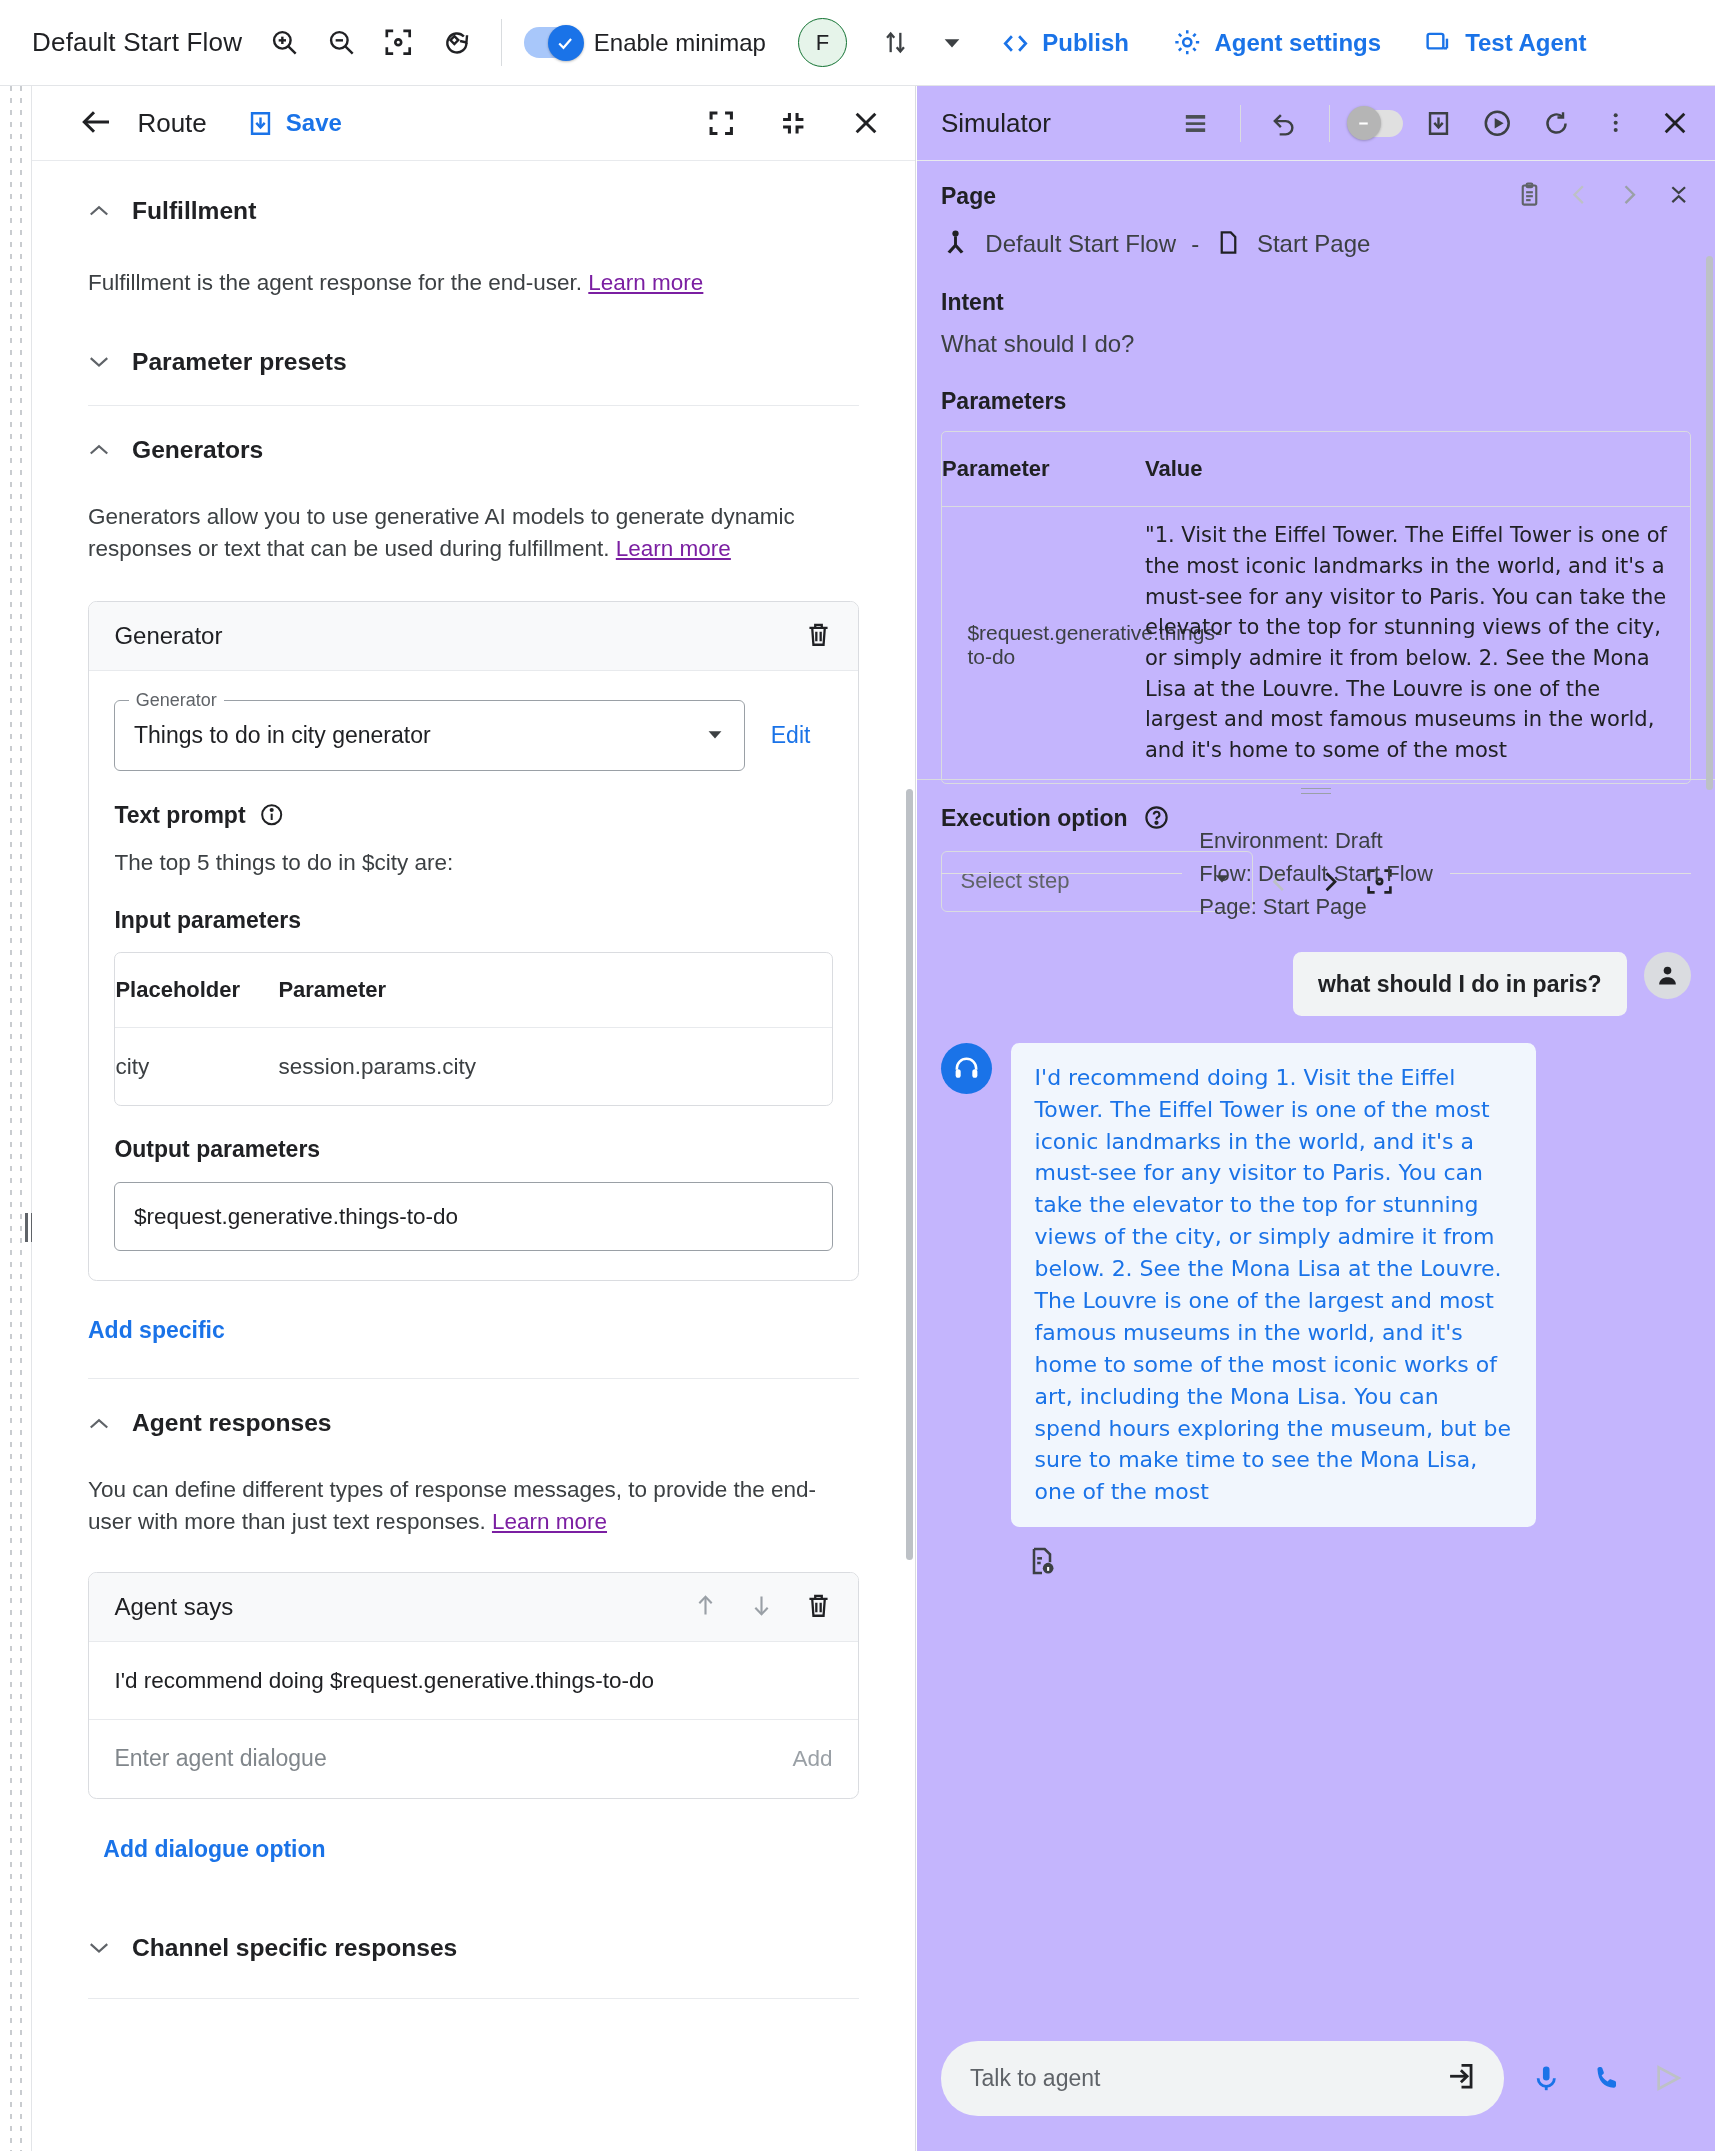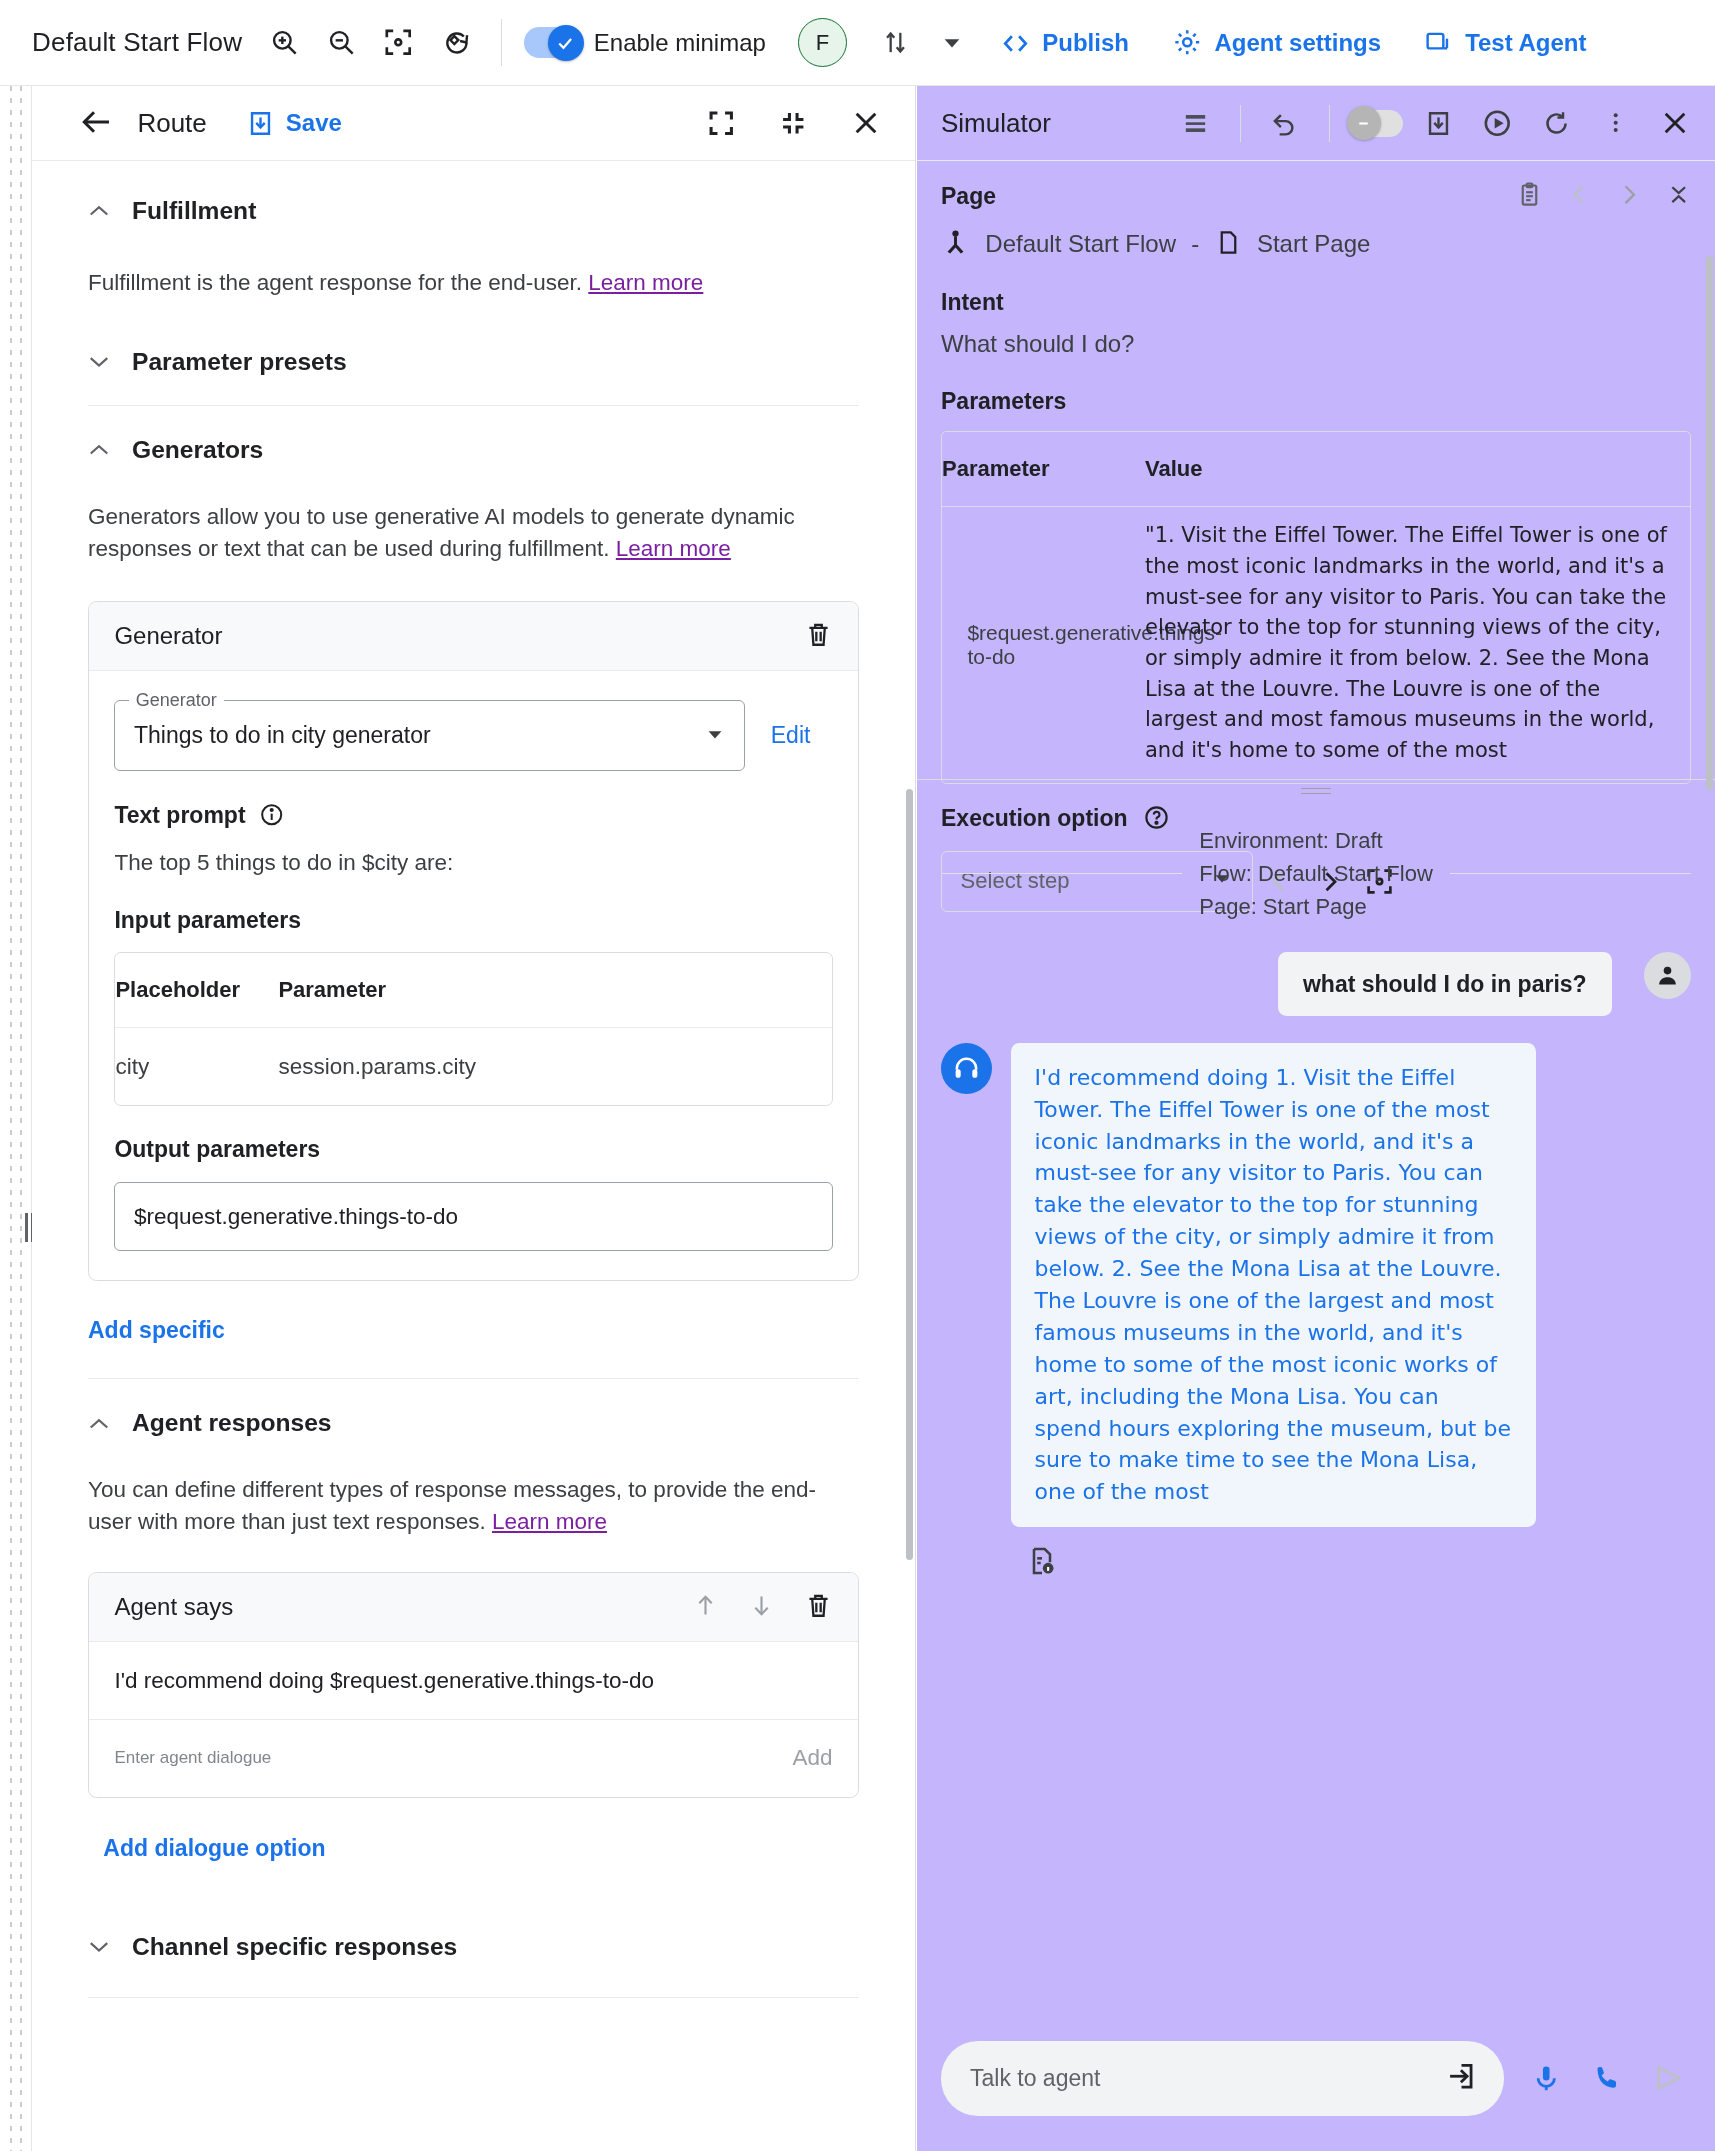--- a/index.html
+++ b/index.html
@@ -154,21 +154,21 @@
 
   .text-link-blue { color: #1a73e8; font-size: 23px; font-weight: bold; cursor: pointer; }
 
   .dlg-row {
     border-bottom: 0.8px solid #e8eaed; padding: 25.4px;
     font-size: 22.5px; color: #202124;
   }
   .dlg-input-row {
     display: flex; align-items: center; padding: 25.4px;
   }
-  .dlg-placeholder { font-size: 17px; color: #80868b; }
+  .dlg-placeholder { font-size: 23px; color: #80868b; }
   .dlg-add { margin-left: auto; font-size: 22.5px; color: #9aa0a6; }
 
   
   .lscroll {
     position: absolute; right: 1.7px; top: 703px;
     width: 7.6px; height: 771px; border-radius: 5.1px; background: #bdc1c6;
   }
 
   
   .sim-panel {
@@ -231,21 +231,21 @@
   .grab { width: 30.5px; }
   .grab i { display:block; height:1.7px; background:#9aa0a6; margin: 3.4px 0; }
 
   .chat-area { position: relative; padding: 0 24px; }
   .env-divider {
     display: flex; align-items: center; gap: 17px; margin-top: 22px;
   }
   .env-line { flex: 1; height: 0.8px; background: #e0e0e0; }
   .env-text { font-size: 22px; color: #3c4043; text-align: left; line-height: 1.5; }
 
-  .msg-user { display: flex; align-items: flex-start; justify-content: flex-end; gap: 32px; margin-top: 29px; }
+  .msg-user { display: flex; align-items: flex-start; justify-content: flex-end; gap: 17px; margin-top: 29px; }
   .bubble-user {
     background: #f1f3f4; border-radius: 8.5px; padding: 18.6px 25.4px;
     font-size: 23px; font-weight: bold; color: #202124;
   }
   .av-user {
     width: 47px; height: 47px; border-radius: 50%; background: #dadce0;
     display: flex; align-items: center; justify-content: center; flex: none;
   }
   .msg-agent { display: flex; align-items: flex-start; gap: 18.6px; margin-top: 27px; }
   .av-agent {

